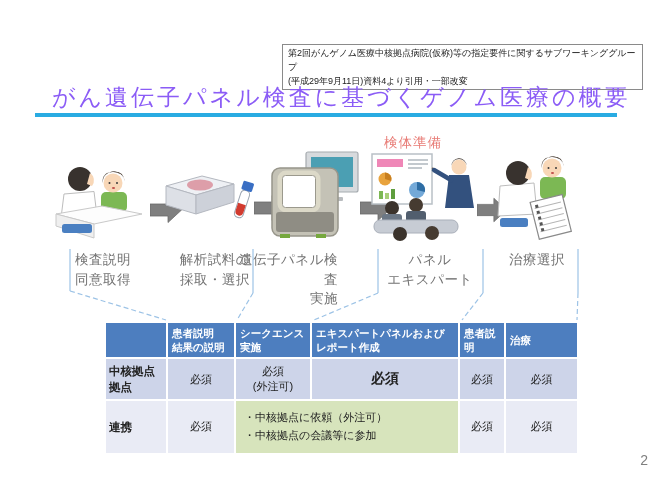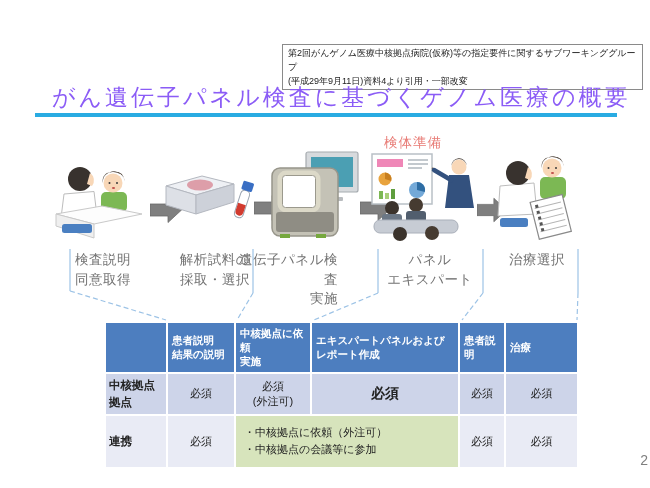--- a/index.html
+++ b/index.html
@@ -249,21 +249,21 @@
         <col style="width:71px">
     </colgroup>
     <tbody>
         <tr class="thead">
       <td></td>
       <td>
         <div>患者説明</div>
         <div>結果の説明</div>
       </td>
       <td>
-        <div>中核拠点に依頼</div>
+        <div>シークエンス</div>
         <div>実施</div>
       </td>
       <td>
         <div>エキスパートパネルおよび</div>
         <div>レポート作成</div>
       </td>
       <td>
         <div>患者説</div>
         <div>明</div>
       </td>

